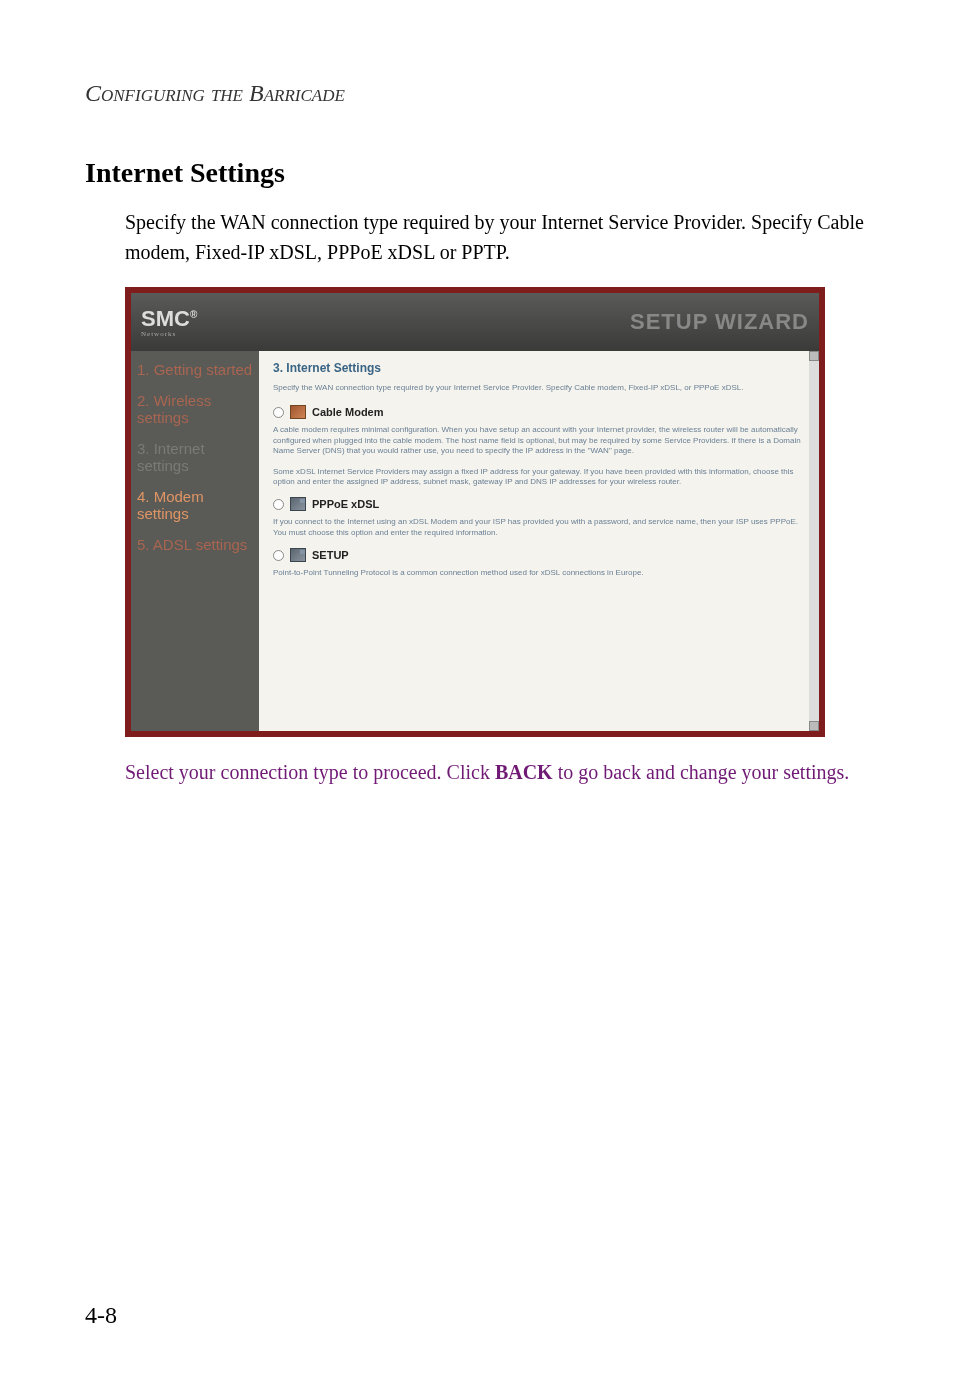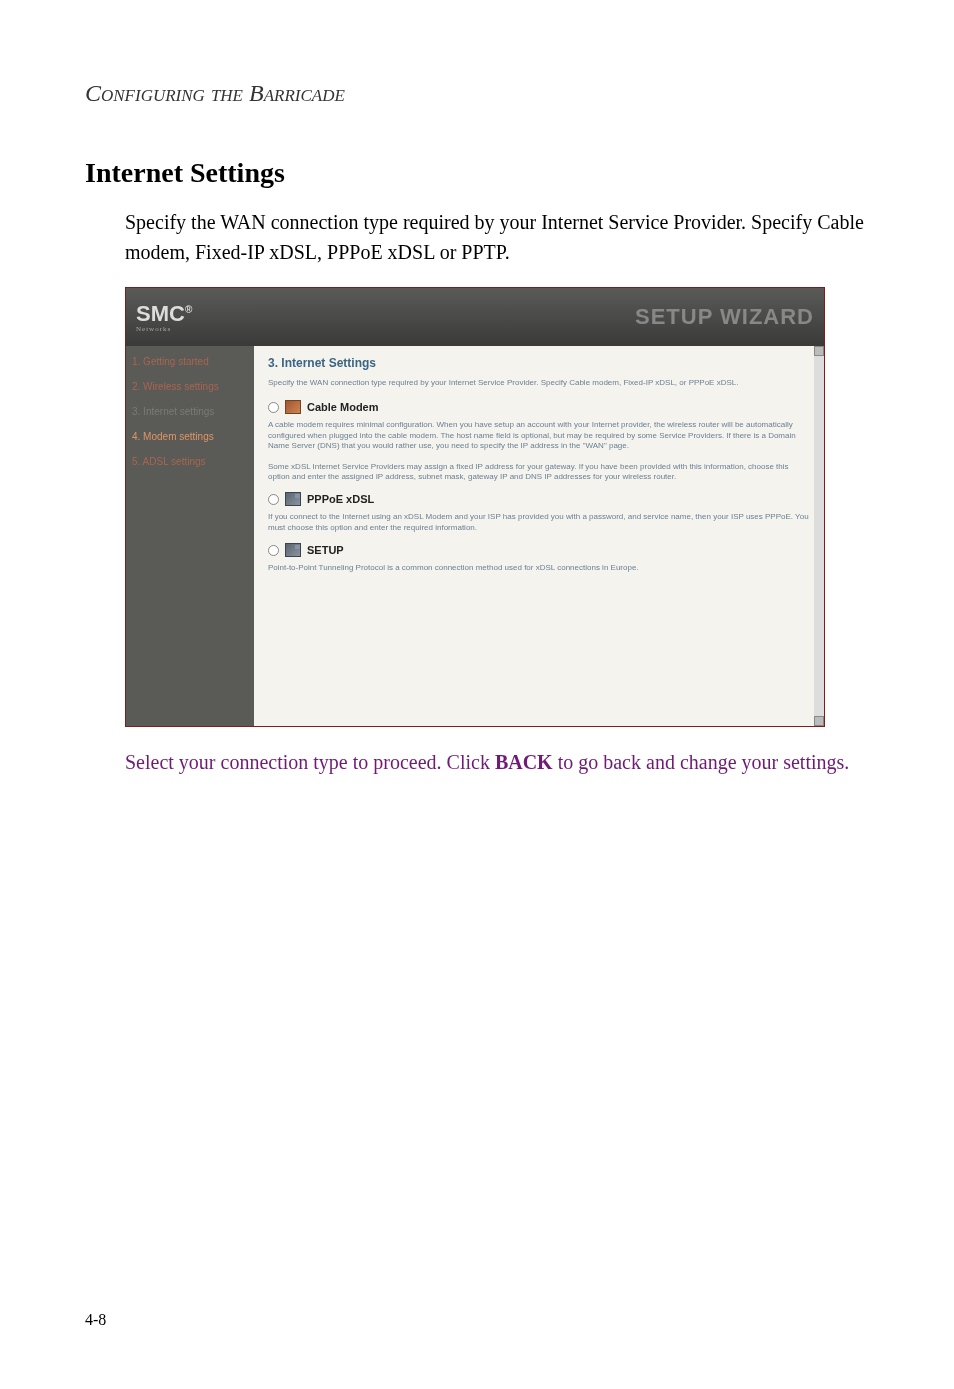--- a/index.html
+++ b/index.html
@@ -36,21 +36,21 @@
       font-size: 20px;
       line-height: 1.5;
       color: #000;
       margin-left: 40px;
       margin-bottom: 20px;
     }
     
     .screenshot {
       margin-left: 40px;
       width: 700px;
-      border: 1px solid #7f1d1d;
+      border: 6px solid #7f1d1d;
       background: #f5f3ee;
       margin-bottom: 20px;
       position: relative;
     }
     
     .wizard-header {
       background: linear-gradient(to bottom, #5a5a58, #3a3a38);
       height: 58px;
       display: flex;
       justify-content: space-between;
@@ -120,21 +120,21 @@
     }
     
     .sidebar {
       width: 128px;
       background: #5a5a56;
       padding: 10px 6px;
     }
     
     .sidebar-item {
       font-family: Arial, sans-serif;
-      font-size: 10px;
+      font-size: 15px;
       color: #a96550;
       margin-bottom: 14px;
       cursor: pointer;
     }
     
     .sidebar-item.active {
       color: #e09565;
     }
     
     .sidebar-item.dimmed {
@@ -277,21 +277,21 @@
     }
     
     .bold {
       font-weight: bold;
     }
     
     .page-number {
       position: absolute;
       bottom: 60px;
       left: 85px;
-      font-size: 16px;
+      font-size: 24px;
       color: #000;
       margin-top: 20px;
     }
   </style>
 </head>
 <body>
 
 <div class="header-italic">Configuring the Barricade</div>
 
 <div class="section-title">Internet Settings</div>

